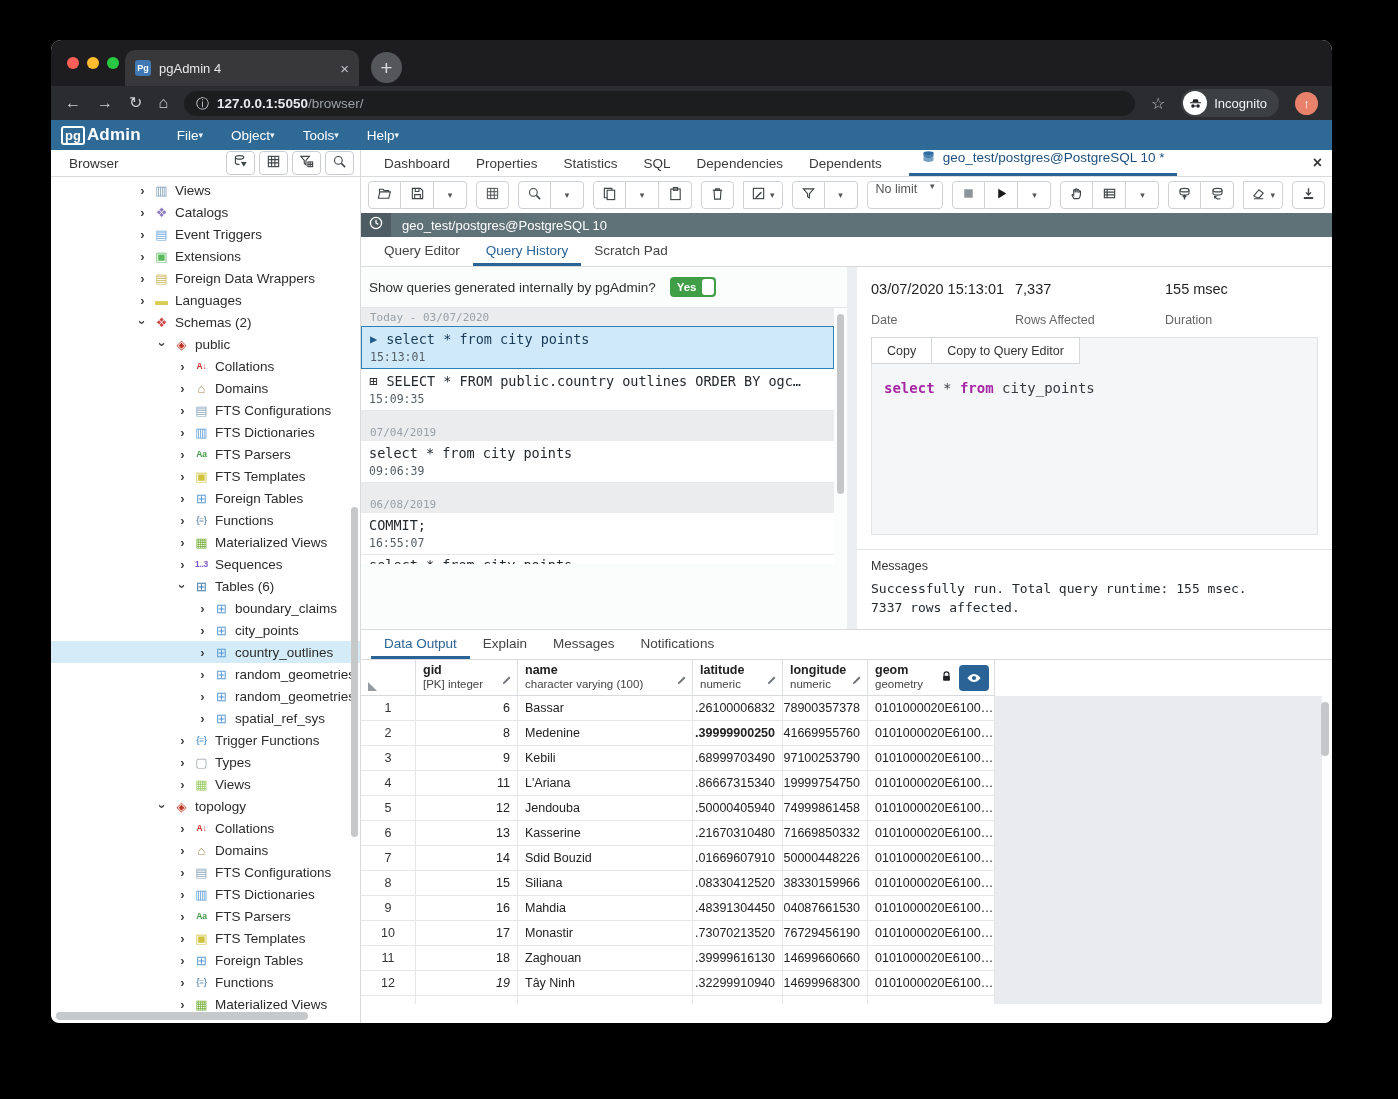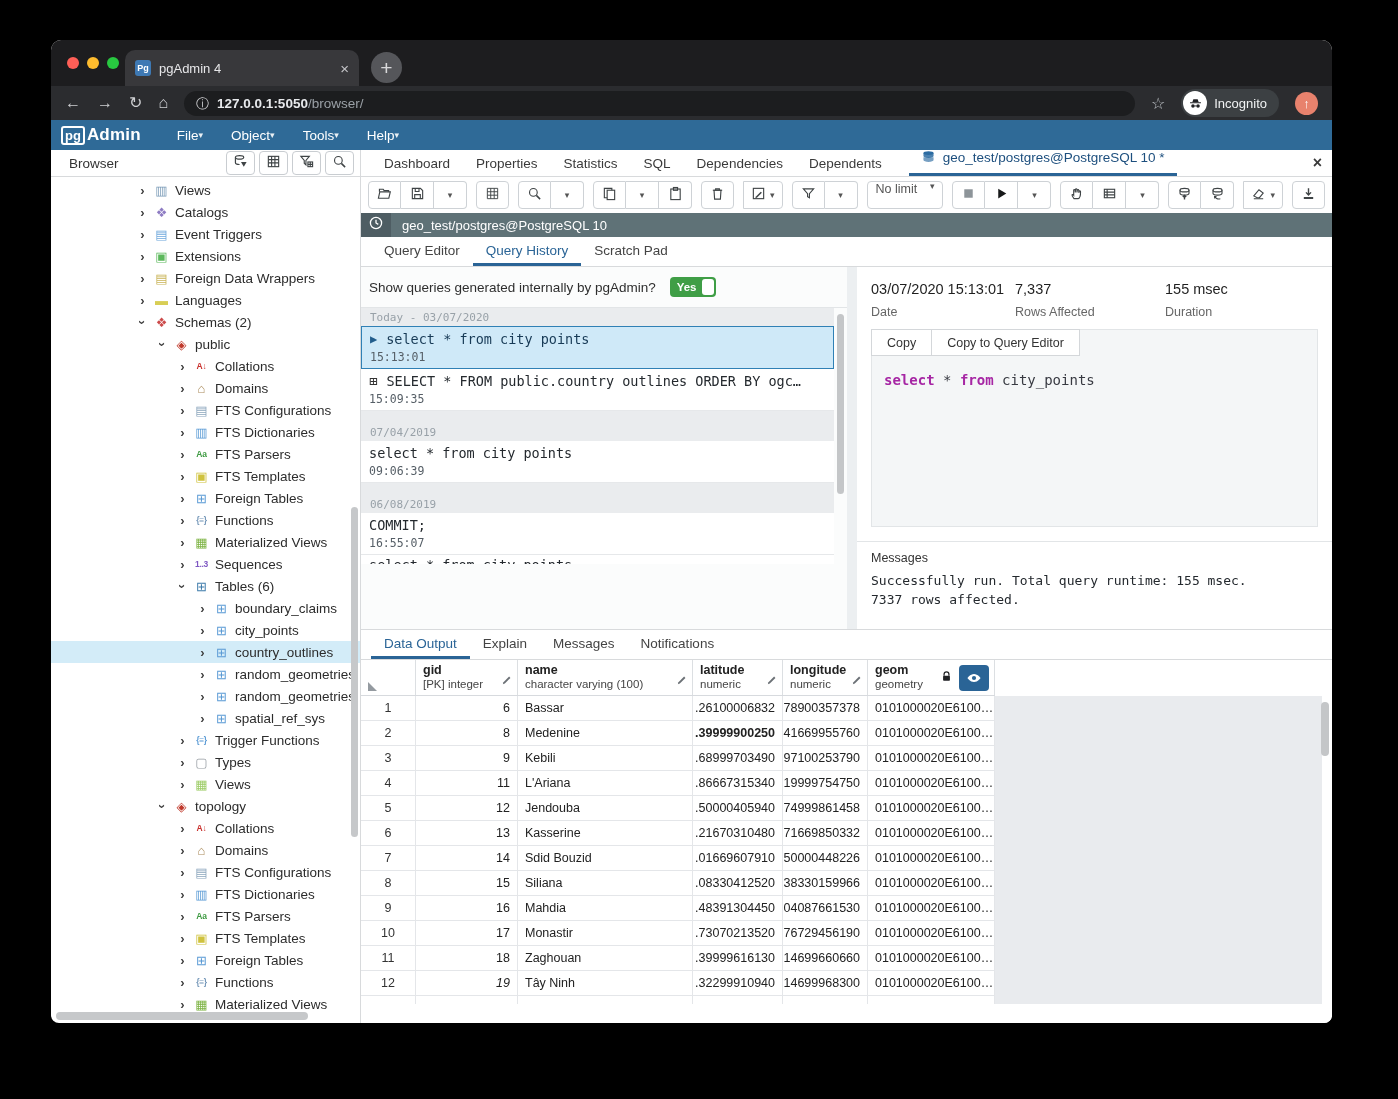--- a/index.html
+++ b/index.html
@@ -79,21 +79,21 @@
 .sqlline{font-family:"DejaVu Sans Mono",monospace;font-size:13.5px;color:#24292e;display:flex;align-items:center;gap:9px;white-space:nowrap;overflow:hidden}
 .hentry.sel .sqlline{color:#173a56}
 .hicon{flex:0 0 auto;font-size:12px;line-height:1}
 .htime{font-family:"DejaVu Sans Mono",monospace;font-size:11.5px;color:#555e66;margin-top:3px}
 .hentry.partial{height:9px;overflow:hidden;padding-top:2px;border-bottom:0}
 .hgap{height:12px;background:#eaecee}
 .hist-vscroll{position:absolute;right:3px;top:6px;width:7px;height:180px;border-radius:4px;background:#c4c6c8}
 .histright{flex:1;background:#fff;margin-left:10px;padding:14px 14px 0;display:flex;flex-direction:column;min-width:0}
 .stats{display:flex;flex:0 0 auto;margin-bottom:10px}
 .stat .v{font-size:14.5px;color:#1f1f1f}
-.stat .l{font-size:12.5px;color:#666;margin-top:8px}
+.stat .l{font-size:12.5px;color:#666;margin-top:16px}
 .stat:nth-child(1){width:144px}
 .stat:nth-child(2){width:150px}
 .sqlbox{position:relative;background:#f4f6f7;border:1px solid #e2e5e7;height:198px;padding:42px 12px 0;flex:0 0 auto}
 .copybtns{position:absolute;left:-1px;top:-1px;display:flex}
 .cbtn{background:#fff;border:1px solid #d4d7da;height:27px;padding:0 15px;font-size:12.5px;color:#333;display:flex;align-items:center}
 .cbtn + .cbtn{border-left:0}
 .sqltext{font-family:"DejaVu Sans Mono",monospace;font-size:14px;color:#383a42;white-space:pre}
 .kw{color:#a626a4;font-weight:bold}
 .msgs{margin:14px -14px 0;border-top:1px solid #e2e5e7;padding:9px 14px 0}
 .msgs .mt{font-size:12.5px;color:#333;margin-bottom:6px}

